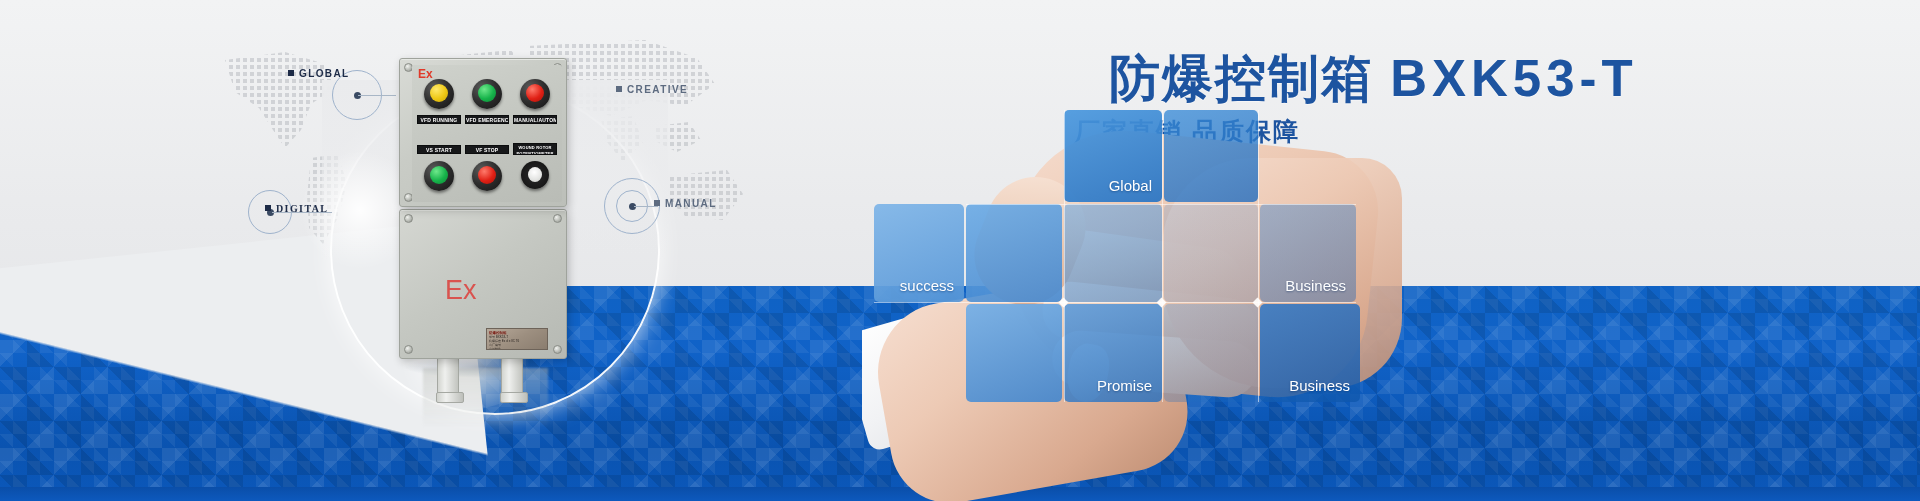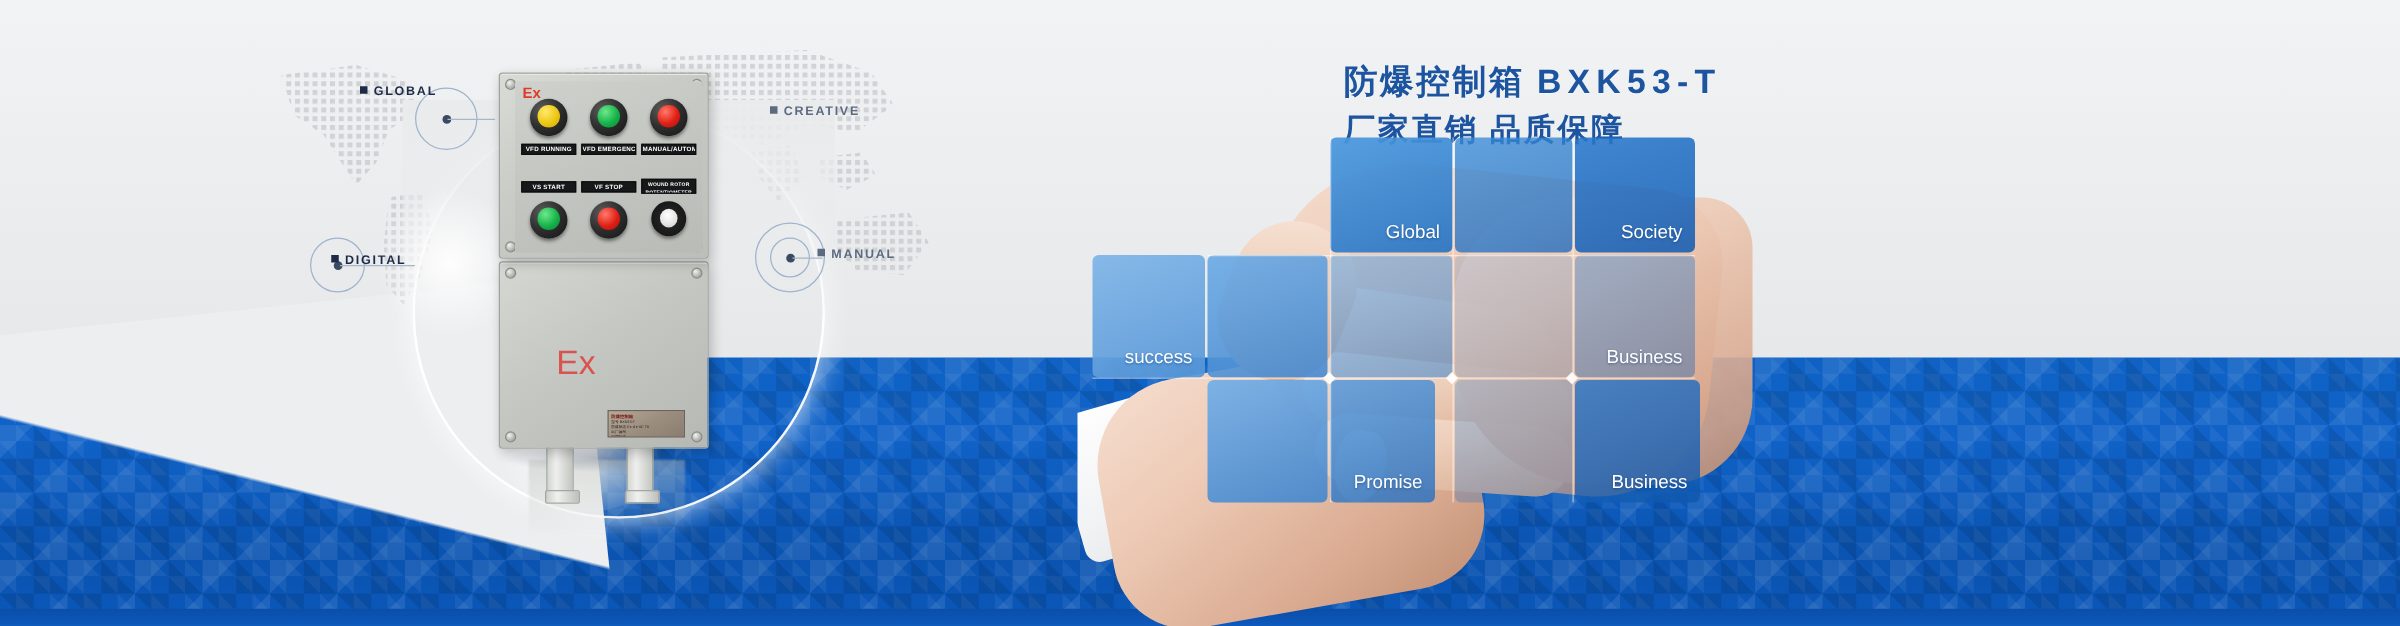--- a/index.html
+++ b/index.html
@@ -254,27 +254,28 @@
     position:absolute;
     left:30px; top:310px;
     width:125px; height:60px;
     background:linear-gradient(180deg, rgba(185,188,182,.45) 0%, rgba(185,188,182,0) 100%);
     filter:blur(1px);
   }
 
   
   .headline-wrap { position:absolute; left:1075px; top:50px; }
   .headline {
-    font-size:27px;
+    font-size:51px;
     font-weight:bold;
     color:#1d54a0;
     letter-spacing:2px;
     white-space:nowrap;
     line-height:1.15;
     text-shadow:0 1px 0 rgba(255,255,255,.45);
+    margin-left:34px;
   }
   .headline .model {
     letter-spacing:5px;
     font-family:"Liberation Sans", sans-serif;
   }
   .subline {
     margin-top:6px;
     font-size:25px;
     font-weight:bold;
     color:#1d54a0;
@@ -393,21 +394,21 @@
   <div class="node-circle" style="left:616px; top:190px; width:32px; height:32px;"></div>
   <div class="node-dot" style="left:629px; top:203px;"></div>
   <div class="node-line" style="left:634px; top:206px; width:24px;"></div>
 
   <div class="tag" style="left:288px; top:68px;">
     <span class="sq"></span><span>GLOBAL</span>
   </div>
   <div class="tag muted" style="left:616px; top:84px;">
     <span class="sq"></span><span>CREATIVE</span>
   </div>
-  <div class="tag" style="left:265px; top:203px;">
+  <div class="tag" style="left:265px; top:203px;font-family:Liberation Serif, serif;">
     <span class="sq"></span><span>DIGITAL</span>
   </div>
   <div class="tag muted" style="left:654px; top:198px;">
     <span class="sq"></span><span>MANUAL</span>
   </div>
 
   <div class="product">
 
     <div class="shadow-ell"></div>
     <div class="reflection"></div>
@@ -500,32 +501,29 @@
 
     <div class="tile" style="left:12px; top:86px; width:90px; height:98px; background:linear-gradient(160deg, rgba(126,181,232,.92) 0%, rgba(86,150,215,.92) 100%);">
       <span class="lbl right">success</span>
     </div>
     <div class="tile" style="left:104px; top:86px; width:96px; height:98px; background:linear-gradient(160deg, rgba(106,170,229,.9) 0%, rgba(70,137,208,.9) 100%);"></div>
 
     <div class="tile" style="left:202px; top:-8px; width:98px; height:92px; background:linear-gradient(160deg, rgba(74,152,222,.92) 0%, rgba(40,116,196,.92) 100%);">
       <span class="lbl right">Global</span>
     </div>
     <div class="tile" style="left:302px; top:-8px; width:94px; height:92px; background:linear-gradient(160deg, rgba(58,140,216,.78) 0%, rgba(30,106,190,.78) 100%);"></div>
-    <div class="tile" style="left:398px; top:-8px; width:96px; height:92px; background:linear-gradient(160deg, rgba(40,120,204,.88) 0%, rgba(20,92,178,.88) 100%);">
-      <span class="lbl right">Society</span>
-    </div>
 
     <div class="tile" style="left:202px; top:86px; width:98px; height:98px; background:linear-gradient(160deg, rgba(96,164,228,.55) 0%, rgba(56,128,202,.55) 100%);"></div>
     <div class="tile" style="left:302px; top:86px; width:94px; height:98px; background:linear-gradient(160deg, rgba(70,140,214,.22) 0%, rgba(36,108,190,.22) 100%);"></div>
     <div class="tile" style="left:398px; top:86px; width:96px; height:98px; background:linear-gradient(160deg, rgba(46,124,206,.40) 0%, rgba(22,96,180,.40) 100%);">
       <span class="lbl right">Business</span>
     </div>
 
     <div class="tile" style="left:104px; top:186px; width:96px; height:98px; background:linear-gradient(160deg, rgba(112,174,232,.9) 0%, rgba(66,134,206,.9) 100%);"></div>
-    <div class="tile" style="left:202px; top:186px; width:84px; height:98px; background:linear-gradient(160deg, rgba(76,148,220,.8) 0%, rgba(34,110,192,.8) 100%);">
+    <div class="tile" style="left:202px; top:186px; width:98px; height:98px; background:linear-gradient(160deg, rgba(76,148,220,.8) 0%, rgba(34,110,192,.8) 100%);">
       <span class="lbl right">Promise</span>
     </div>
     <div class="tile" style="left:302px; top:186px; width:94px; height:98px; background:linear-gradient(160deg, rgba(58,136,214,.30) 0%, rgba(26,102,186,.30) 100%);"></div>
     <div class="tile" style="left:398px; top:186px; width:100px; height:98px; background:linear-gradient(160deg, rgba(34,114,200,.80) 0%, rgba(14,86,172,.80) 100%);">
       <span class="lbl right">Business</span>
     </div>
 
     <div class="grid-line" style="left:104px; top:86px;  width:390px; height:1px;"></div>
     <div class="grid-line" style="left:12px;  top:184px; width:482px; height:1px;"></div>
     <div class="grid-line" style="left:202px; top:-8px;  width:1px; height:292px;"></div>

